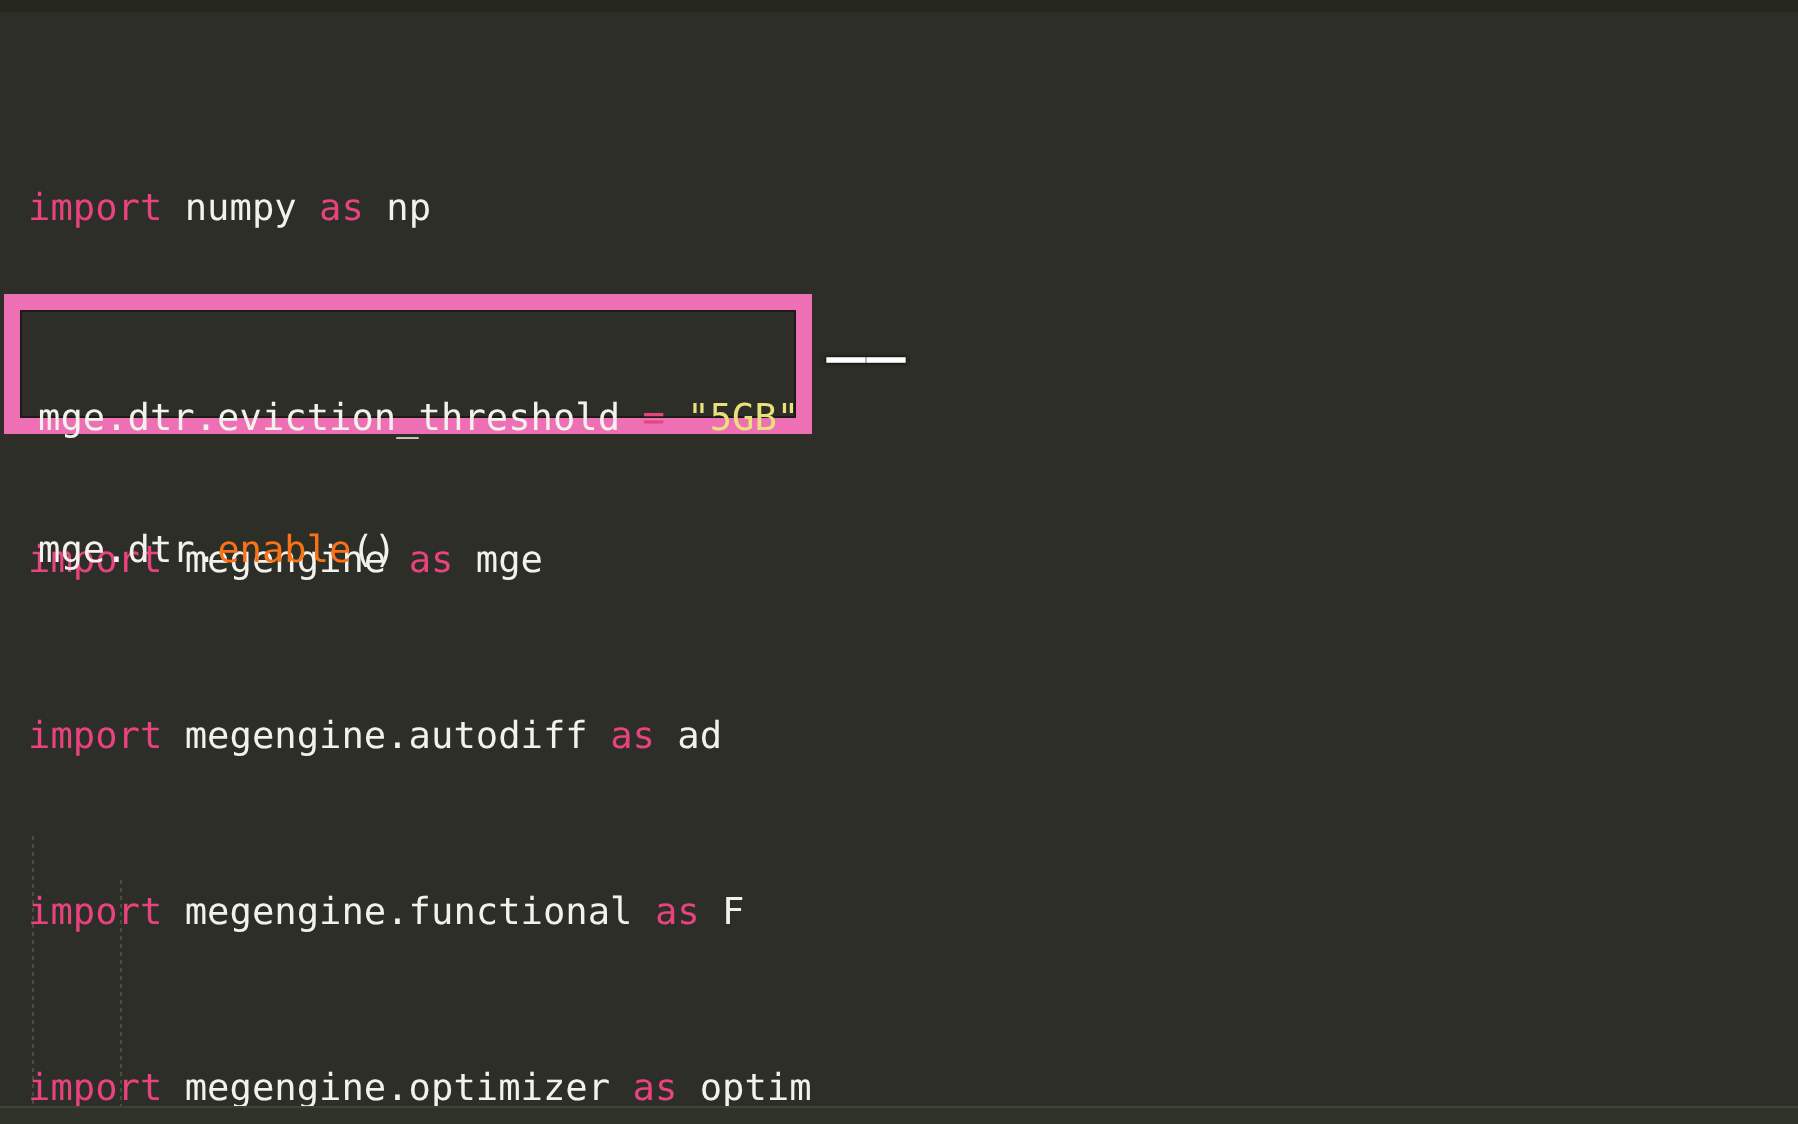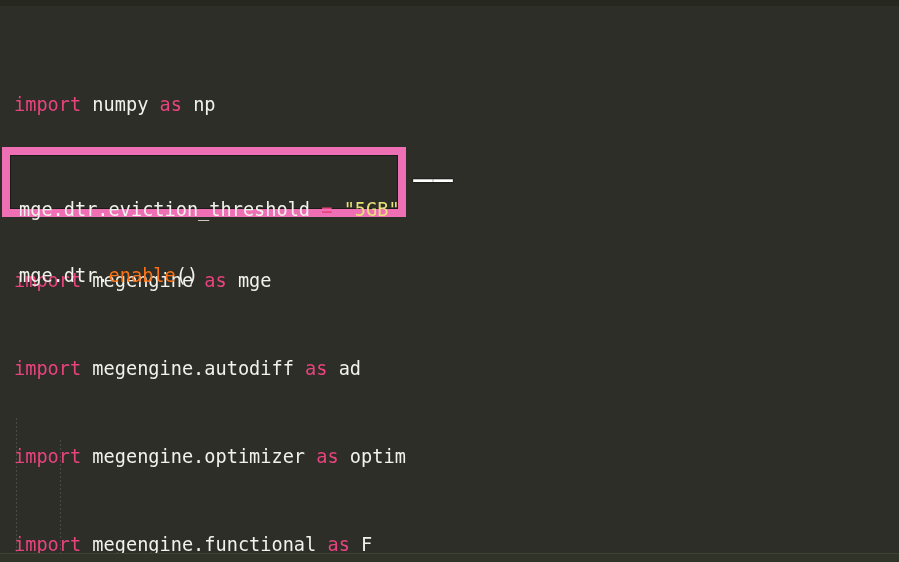--- a/index.html
+++ b/index.html
@@ -120,23 +120,23 @@
 
     
     <div class="line"><span class="kw">import</span><span class="def"> numpy </span><span class="kw">as</span><span class="def"> np</span></div>
 
     <div class="line"><span class="kw">import</span><span class="def"> resnet</span></div>
 
     <div class="line"><span class="kw">import</span><span class="def"> megengine </span><span class="kw">as</span><span class="def"> mge</span></div>
 
     <div class="line"><span class="kw">import</span><span class="def"> megengine.autodiff </span><span class="kw">as</span><span class="def"> ad</span></div>
 
+    <div class="line"><span class="kw">import</span><span class="def"> megengine.functional </span><span class="kw">as</span><span class="def"> F</span></div>
+
     <div class="line"><span class="kw">import</span><span class="def"> megengine.optimizer </span><span class="kw">as</span><span class="def"> optim</span></div>
-
-    <div class="line"><span class="kw">import</span><span class="def"> megengine.functional </span><span class="kw">as</span><span class="def"> F</span></div>
 
     
     
     
     
 
     
     
 
     

